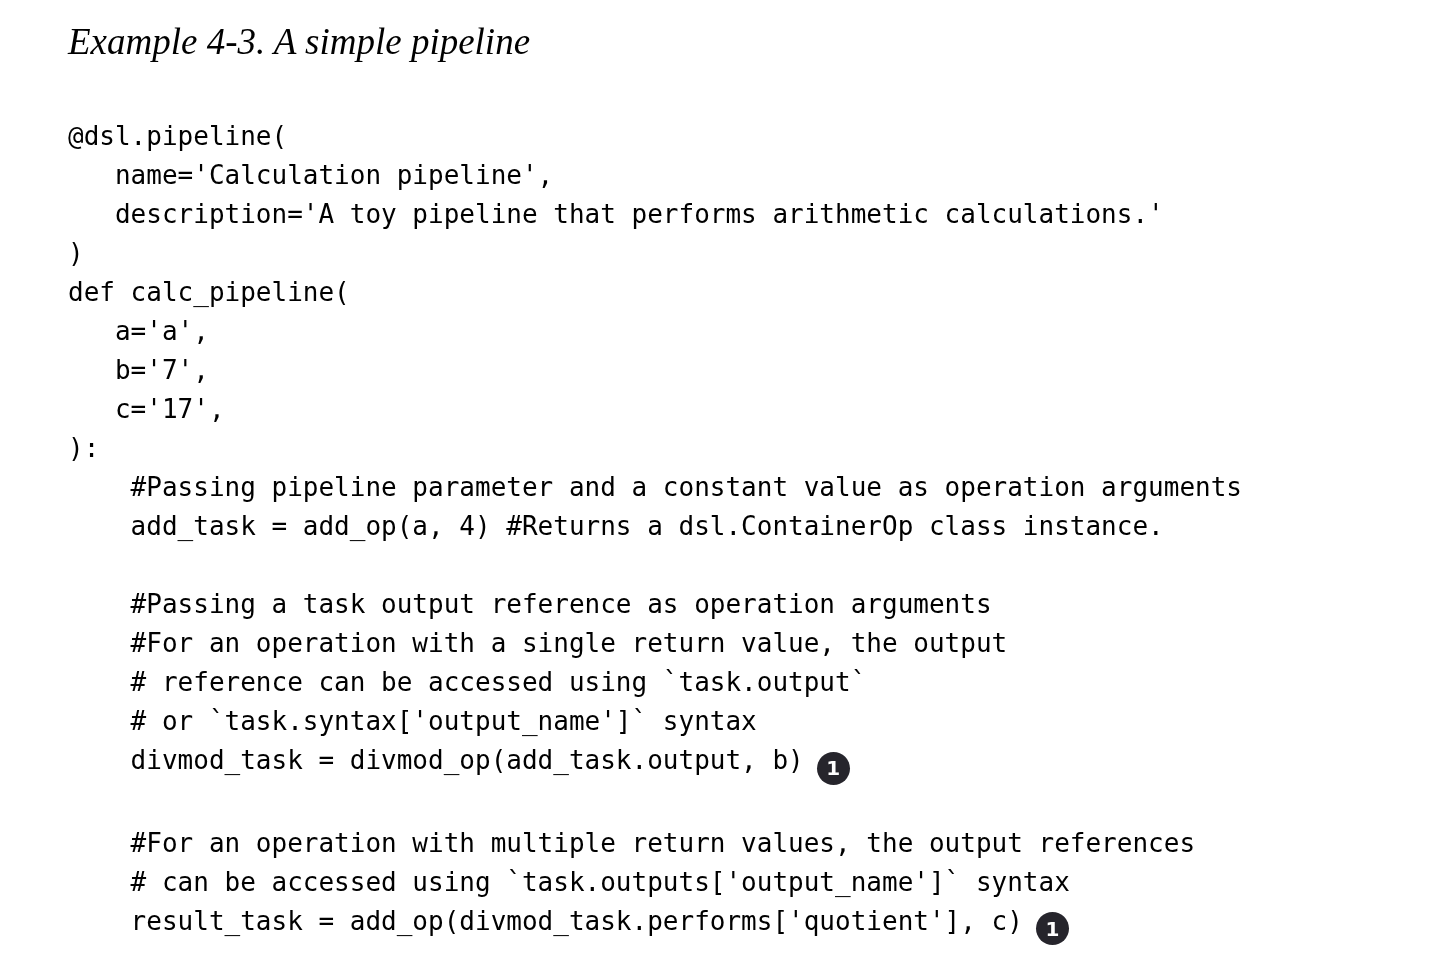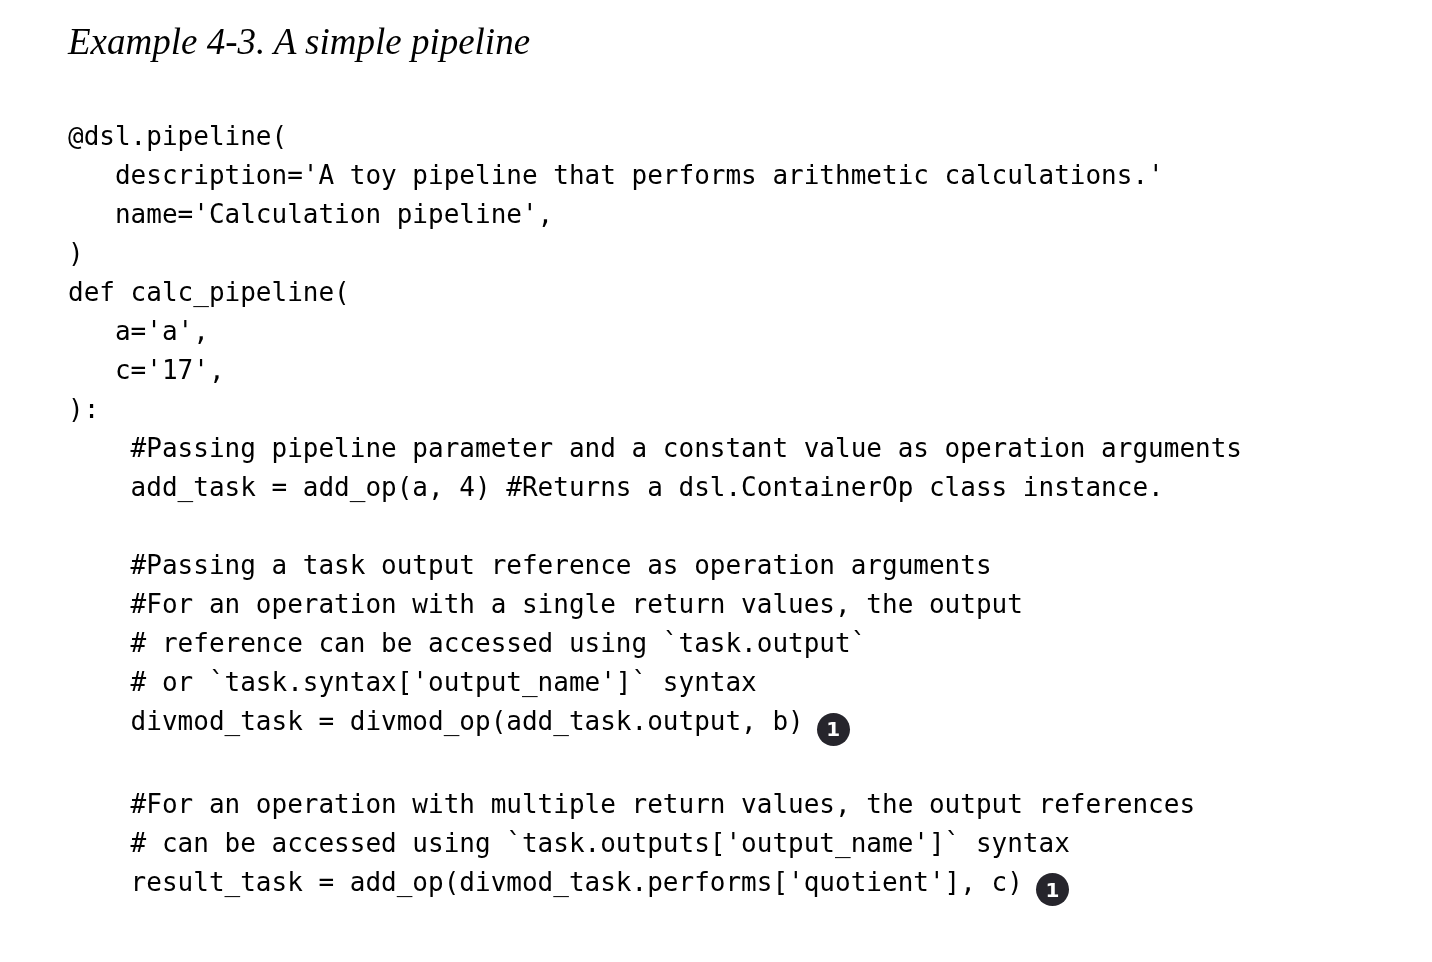--- a/index.html
+++ b/index.html
@@ -64,32 +64,33 @@
 </style>
 </head>
 <body>
 
 <div class="page">
 
   <h1 class="caption">Example 4-3. A simple pipeline</h1>
 
   <div class="code-block">
     <div class="code-line"><span class="code-text">@dsl.pipeline(</span></div>
+    <div class="code-line"><span class="code-text">   name='Calculation pipeline',</span></div>
     <div class="code-line"><span class="code-text">   description='A toy pipeline that performs arithmetic calculations.'</span></div>
-    <div class="code-line"><span class="code-text">   name='Calculation pipeline',</span></div>
     <div class="code-line"><span class="code-text">)</span></div>
     <div class="code-line"><span class="code-text">def calc_pipeline(</span></div>
     <div class="code-line"><span class="code-text">   a='a',</span></div>
+    <div class="code-line"><span class="code-text">   b='7',</span></div>
     <div class="code-line"><span class="code-text">   c='17',</span></div>
     <div class="code-line"><span class="code-text">):</span></div>
     <div class="code-line"><span class="code-text">    #Passing pipeline parameter and a constant value as operation arguments</span></div>
     <div class="code-line"><span class="code-text">    add_task = add_op(a, 4) #Returns a dsl.ContainerOp class instance.</span></div>
     <div class="code-line"><span class="code-text"></span></div>
     <div class="code-line"><span class="code-text">    #Passing a task output reference as operation arguments</span></div>
-    <div class="code-line"><span class="code-text">    #For an operation with a single return values, the output</span></div>
+    <div class="code-line"><span class="code-text">    #For an operation with a single return value, the output</span></div>
     <div class="code-line"><span class="code-text">    # reference can be accessed using `task.output`</span></div>
     <div class="code-line"><span class="code-text">    # or `task.syntax['output_name']` syntax</span></div>
     <div class="code-line"><span class="code-text">    divmod_task = divmod_op(add_task.output, b)</span><span class="callout">1</span></div>
     <div class="code-line"><span class="code-text"></span></div>
     <div class="code-line"><span class="code-text">    #For an operation with multiple return values, the output references</span></div>
     <div class="code-line"><span class="code-text">    # can be accessed using `task.outputs['output_name']` syntax</span></div>
     <div class="code-line"><span class="code-text">    result_task = add_op(divmod_task.performs['quotient'], c)</span><span class="callout">1</span></div>
   </div>
 
 </div>

